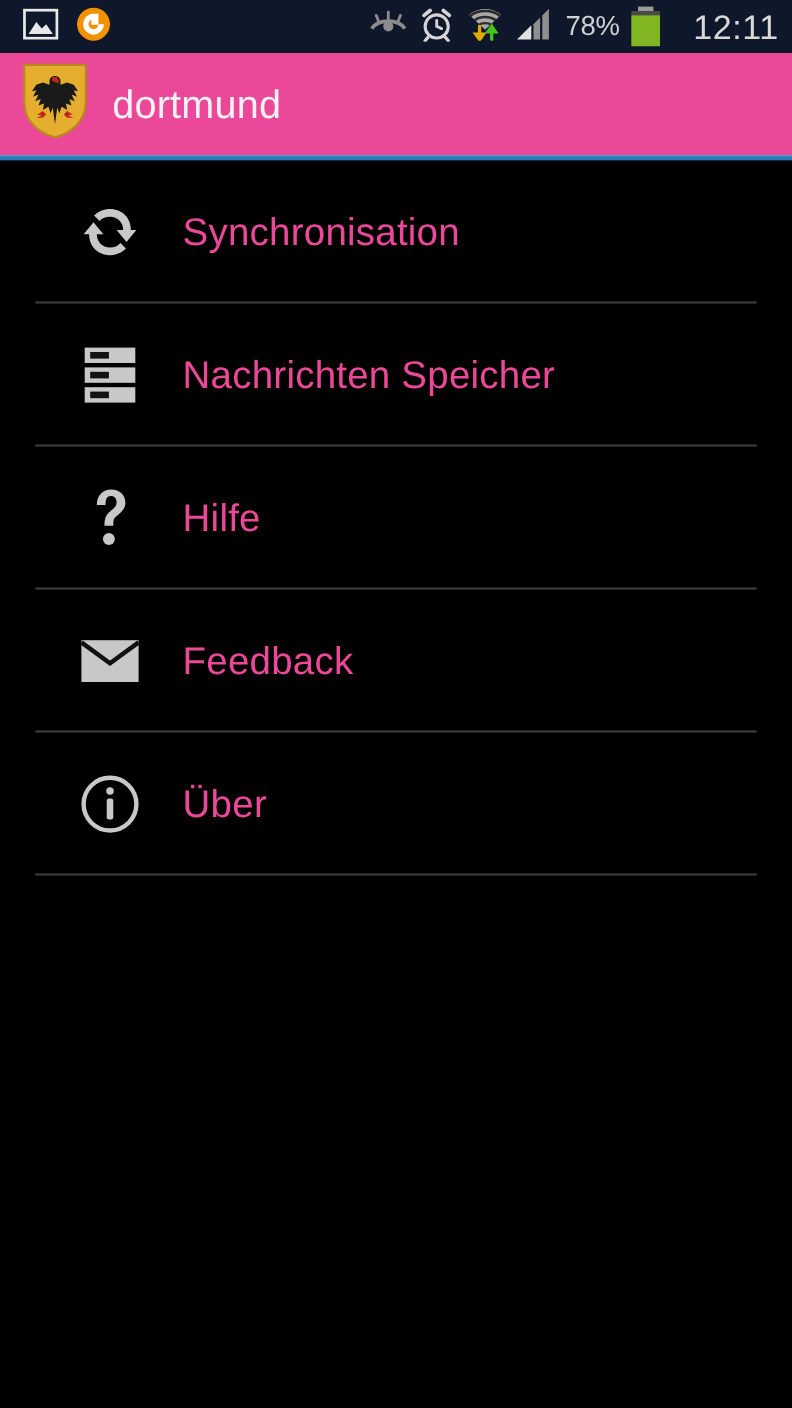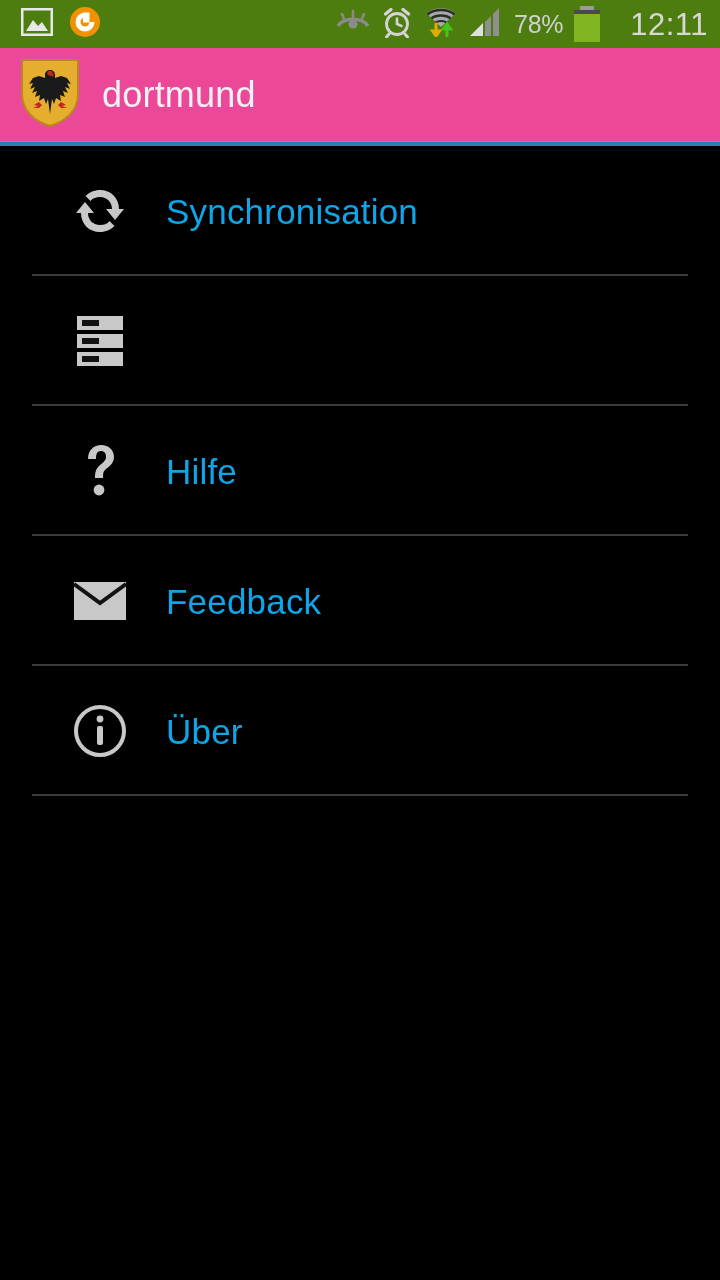--- a/index.html
+++ b/index.html
@@ -7,21 +7,21 @@
     width:720px; height:1280px;
     background:#000;
     font-family:"Liberation Sans", sans-serif;
     overflow:hidden;
   }
 
   
   #status-bar {
     position:relative;
     height:48px;
-    background:#4d7c0f;
+    background:#0f172a;
     display:flex;
     align-items:center;
     padding:0 12px 0 21px;
   }
   #status-left  { display:flex; align-items:center; gap:16px; }
   #status-right { display:flex; align-items:center; gap:11px; margin-left:auto; }
 
   .sb-icon { display:block; }
 
   #status-clock {
@@ -100,21 +100,21 @@
   .item-icon {
     width:64px;
     min-width:64px;
     height:64px;
     margin-left:36px;
     display:flex;
     align-items:center;
     justify-content:center;
   }
   .item-label {
-    color:#0ea5e9;
+    color:#ec4899;
     font-size:35px;
     line-height:35px;
     font-weight:400;
     margin-left:34px;
     letter-spacing:0.2px;
     white-space:nowrap;
   }
 </style>
 </head>
 <body>
@@ -230,20 +230,21 @@
     <span class="item-icon">
       <svg width="48" height="52" viewBox="0 0 48 52">
         <rect x="1" y="1" width="46" height="14" fill="#c8c8c8"></rect>
         <rect x="1" y="19" width="46" height="14" fill="#c8c8c8"></rect>
         <rect x="1" y="37" width="46" height="14" fill="#c8c8c8"></rect>
         <rect x="6" y="5" width="17" height="6" fill="#121212"></rect>
         <rect x="6" y="23" width="17" height="6" fill="#121212"></rect>
         <rect x="6" y="41" width="17" height="6" fill="#121212"></rect>
       </svg>
     </span>
+    <span class="item-label">Nachrichten Speicher</span>
   </div>
 
 
   <div class="list-item">
     <span class="item-icon">
       <svg width="40" height="58" viewBox="0 0 40 58">
         <path d="M8 17 C8 8, 14 3, 21 3 C29 3, 34 8, 34 15 C34 22, 28 25, 25 28 C23 30, 23 32, 23 36 L15 36 C15 30, 16 27, 19 24 C22 21, 26 19, 26 15 C26 11, 24 9, 21 9 C17 9, 16 12, 16 17 Z" fill="#c8c8c8"></path>
         <circle cx="19" cy="48" r="5.4" fill="#c8c8c8"></circle>
       </svg>
     </span>

